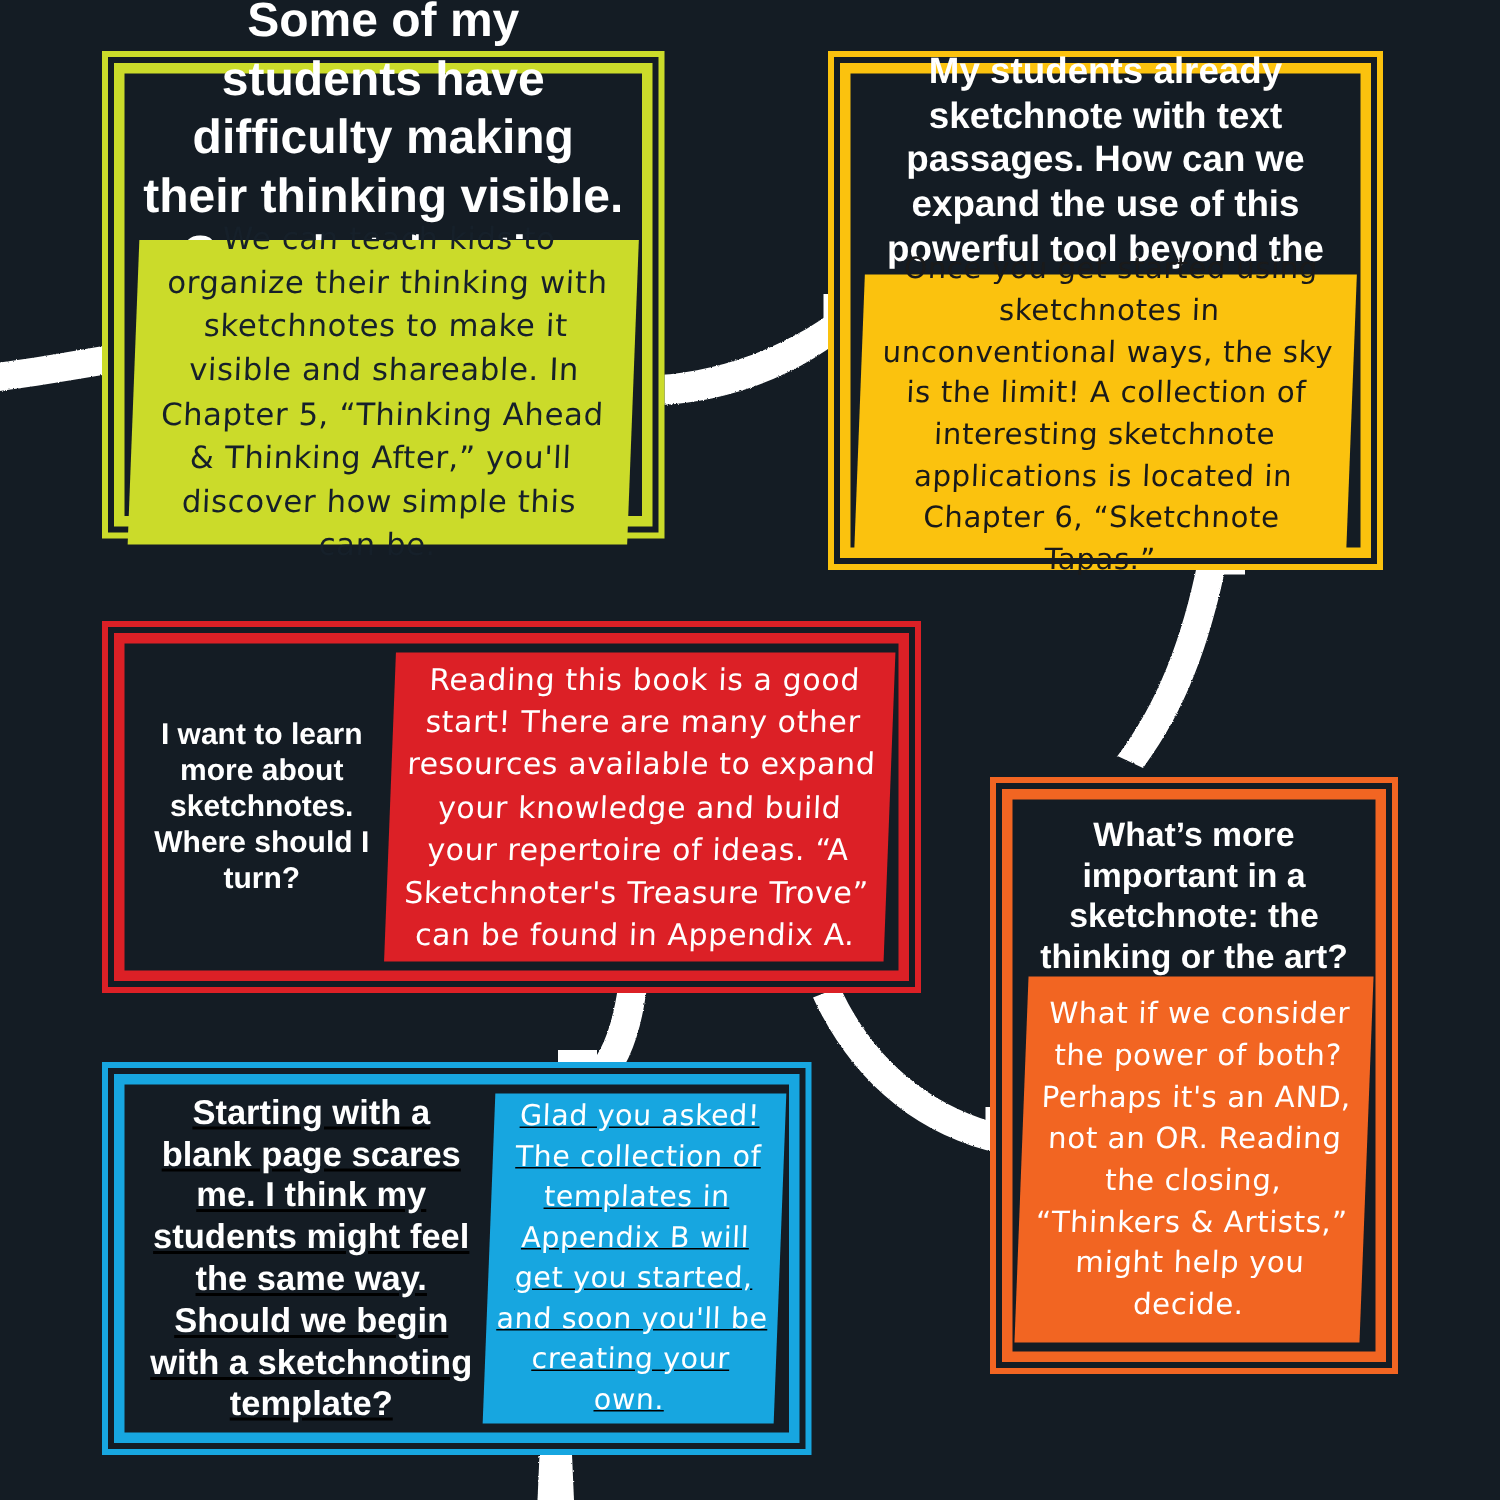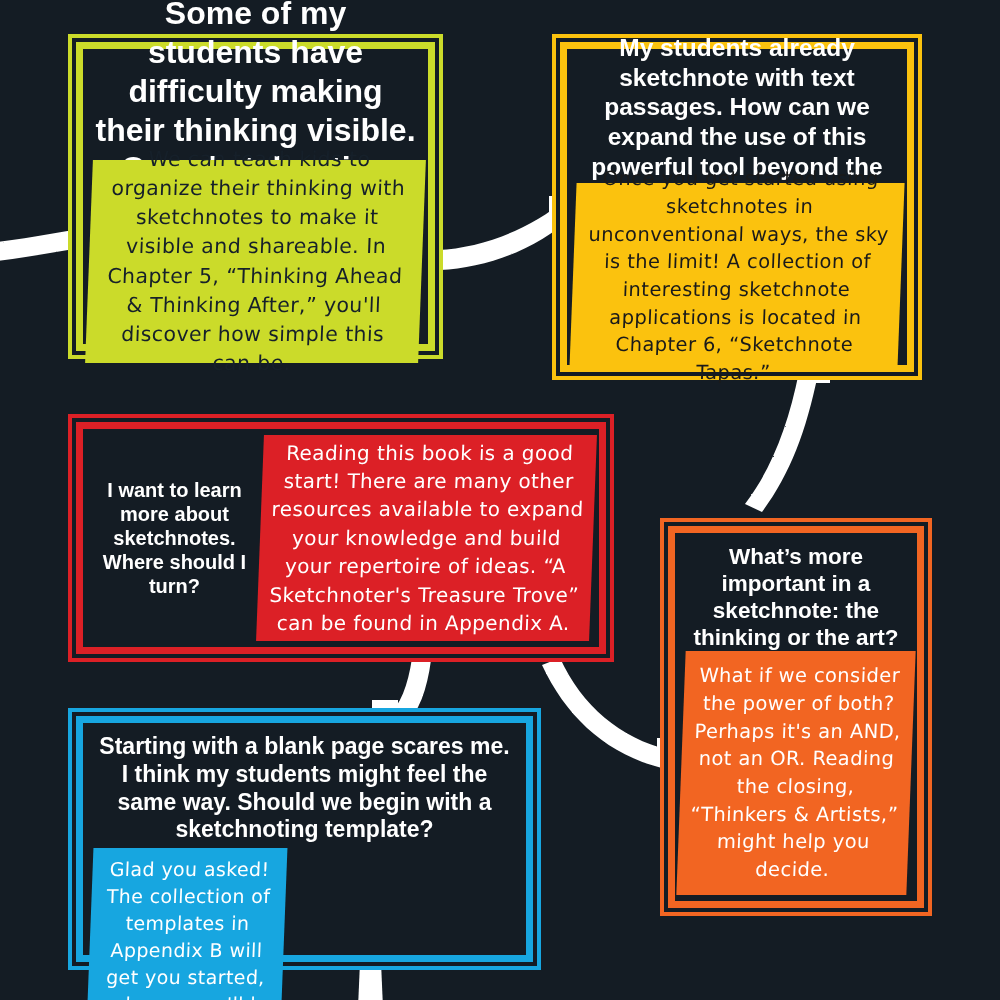--- a/index.html
+++ b/index.html
@@ -118,21 +118,21 @@
   }
   #card-orange .answer{
     width:100%;height:244px;background:#f26522;color:#ffffff;
     font-size:19.5px;padding:6px 6px;
   }
 
   
   #card-blue{left:68px;top:708px;width:473px;height:262px;}
   #card-blue .frame-outer{border-color:#17a6e0;}
   #card-blue .frame-inner{border-color:#17a6e0;}
-  #card-blue .card-body{flex-direction:column;align-items:stretch;}
+  #card-blue .card-body{align-items:stretch;text-decoration:underline;}
   #card-blue .question{
     flex:1;font-size:23px;font-weight:700;padding:4px 10px;
   }
   #card-blue .answer{
     width:194px;background:#17a6e0;color:#ffffff;font-size:19px;padding:8px 6px;
   }
 </style>
 </head>
 <body style="background: rgb(20, 28, 36);">
 

